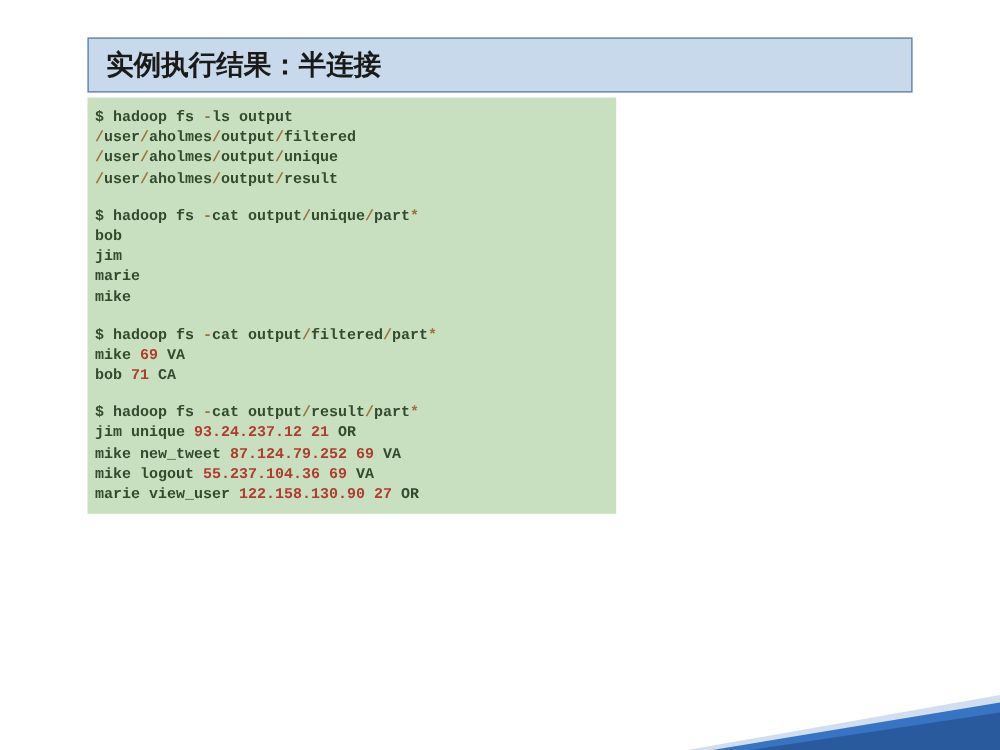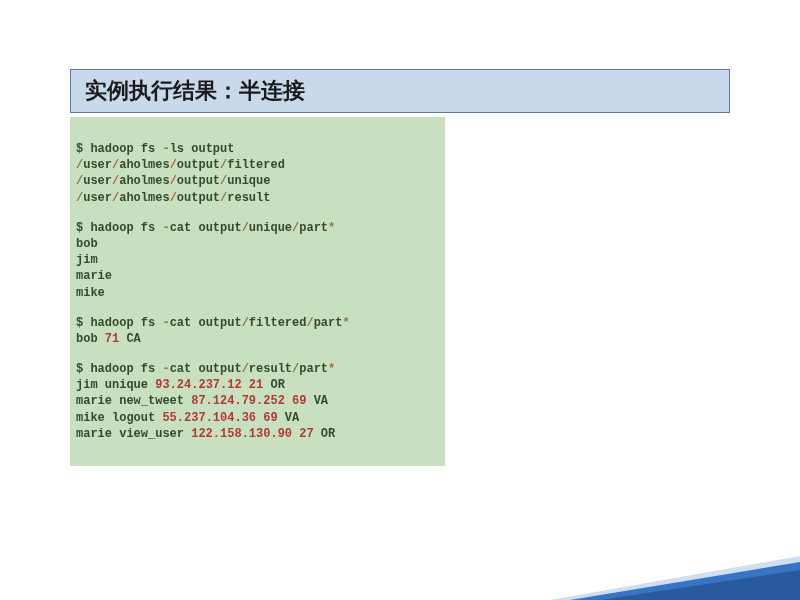--- a/index.html
+++ b/index.html
@@ -12,26 +12,25 @@
     .slide { padding: 30px 0 0 70px; }
     .title-box {
       background: #c7d9ea;
       border: 1.5px solid #5b7c9e;
       padding: 6px 14px;
       width: 660px;
       margin-bottom: 4px;
       font-size: 22px;
       font-weight: bold;
       color: #1a1a1a;
-      margin-top: 39px;
     }
     .terminal {
       background: #c9e0c0;
-      width: 375px;
-      padding: 24px 6px;
+      width: 423px;
+      padding: 8px 6px;
       font-family: "Courier New", monospace;
       font-size: 12px;
       line-height: 1.35;
       font-weight: bold;
       color: #334b2c;
     }
     .terminal div { white-space: pre; }
     .op { color: #9d6f3a; }
     .num { color: #b03c30; }
     .spacer { height: 14px; }
@@ -71,26 +70,27 @@
     <div class="spacer"></div>
 
     <div><span>$ hadoop fs </span><span class="op">-</span><span>cat output</span><span class="op">/</span><span>unique</span><span class="op">/</span><span>part</span><span class="op">*</span></div>
     <div>bob</div>
     <div>jim</div>
     <div>marie</div>
     <div>mike</div>
     <div class="spacer"></div>
 
     <div><span>$ hadoop fs </span><span class="op">-</span><span>cat output</span><span class="op">/</span><span>filtered</span><span class="op">/</span><span>part</span><span class="op">*</span></div>
+    <div><span>mike </span><span class="num">69</span><span> VA</span></div>
     <div><span>bob </span><span class="num">71</span><span> CA</span></div>
     <div class="spacer"></div>
 
     <div><span>$ hadoop fs </span><span class="op">-</span><span>cat output</span><span class="op">/</span><span>result</span><span class="op">/</span><span>part</span><span class="op">*</span></div>
     <div><span>jim unique </span><span class="num">93.24.237.12</span><span> </span><span class="num">21</span><span> OR</span></div>
-    <div><span>marie new_tweet </span><span class="num">87.124.79.252</span><span> </span><span class="num">69</span><span> VA</span></div>
+    <div><span>mike new_tweet </span><span class="num">87.124.79.252</span><span> </span><span class="num">69</span><span> VA</span></div>
     <div><span>mike logout </span><span class="num">55.237.104.36</span><span> </span><span class="num">69</span><span> VA</span></div>
     <div><span>marie view_user </span><span class="num">122.158.130.90</span><span> </span><span class="num">27</span><span> OR</span></div>
   </div>
 </div>
 
 <div class="corner3"></div>
 <div class="corner"></div>
 <div class="corner2"></div>
 
 </body></html>

